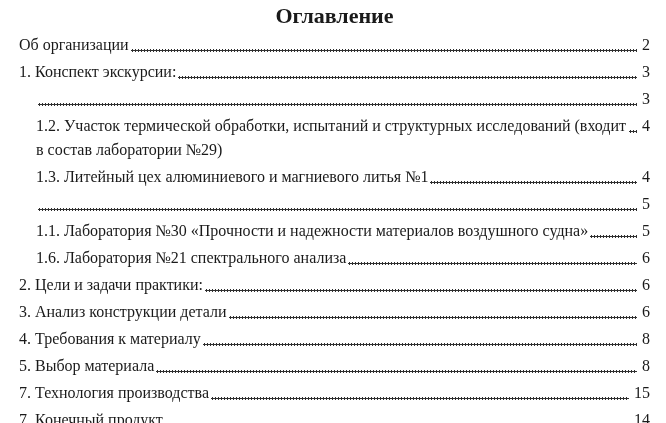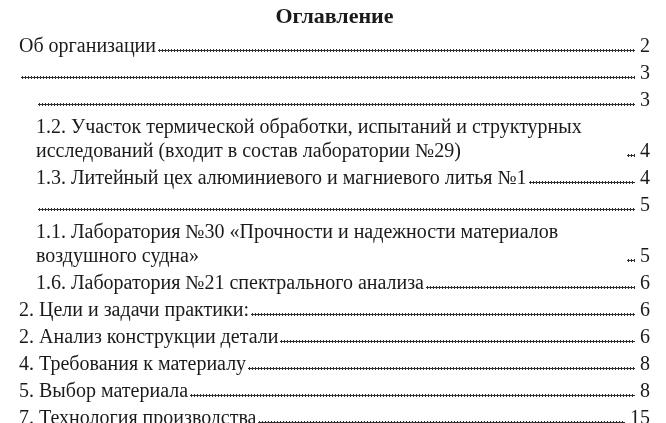--- a/index.html
+++ b/index.html
@@ -23,22 +23,22 @@
   }
   .toc-title {
     font-size: 22px;
     font-weight: bold;
     line-height: 28px;
     text-align: center;
     margin: 0 0 2px 0;
   }
   .entry {
     display: flex;
-    align-items: flex-end;
-    font-size: 20px;
+    align-items: flex-start;
+    font-size: 16px;
     line-height: 24px;
     margin-top: 3px;
   }
   .entry.sub {
     padding-left: 17px;
   }
   .entry .t {
     flex: 0 1 auto;
   }
   .entry .leader {
@@ -64,20 +64,21 @@
 
   <div class="toc-title">Оглавление</div>
 
   <div class="entry">
     <span class="t">Об организации</span>
     <span class="leader"></span>
     <span class="p">2</span>
   </div>
 
   <div class="entry">
+    <span class="t">1. Конспект экскурсии:</span>
     <span class="leader"></span>
     <span class="p">3</span>
   </div>
 
   <div class="entry sub">
     <span class="leader"></span>
     <span class="p">3</span>
   </div>
 
   <div class="entry sub">
@@ -109,21 +110,21 @@
     <span class="p">6</span>
   </div>
 
   <div class="entry">
     <span class="t">2. Цели и задачи практики:</span>
     <span class="leader"></span>
     <span class="p">6</span>
   </div>
 
   <div class="entry">
-    <span class="t">2. Анализ конструкции детали</span>
+    <span class="t">3. Анализ конструкции детали</span>
     <span class="leader"></span>
     <span class="p">6</span>
   </div>
 
   <div class="entry">
     <span class="t">4. Требования к материалу</span>
     <span class="leader"></span>
     <span class="p">8</span>
   </div>
 

